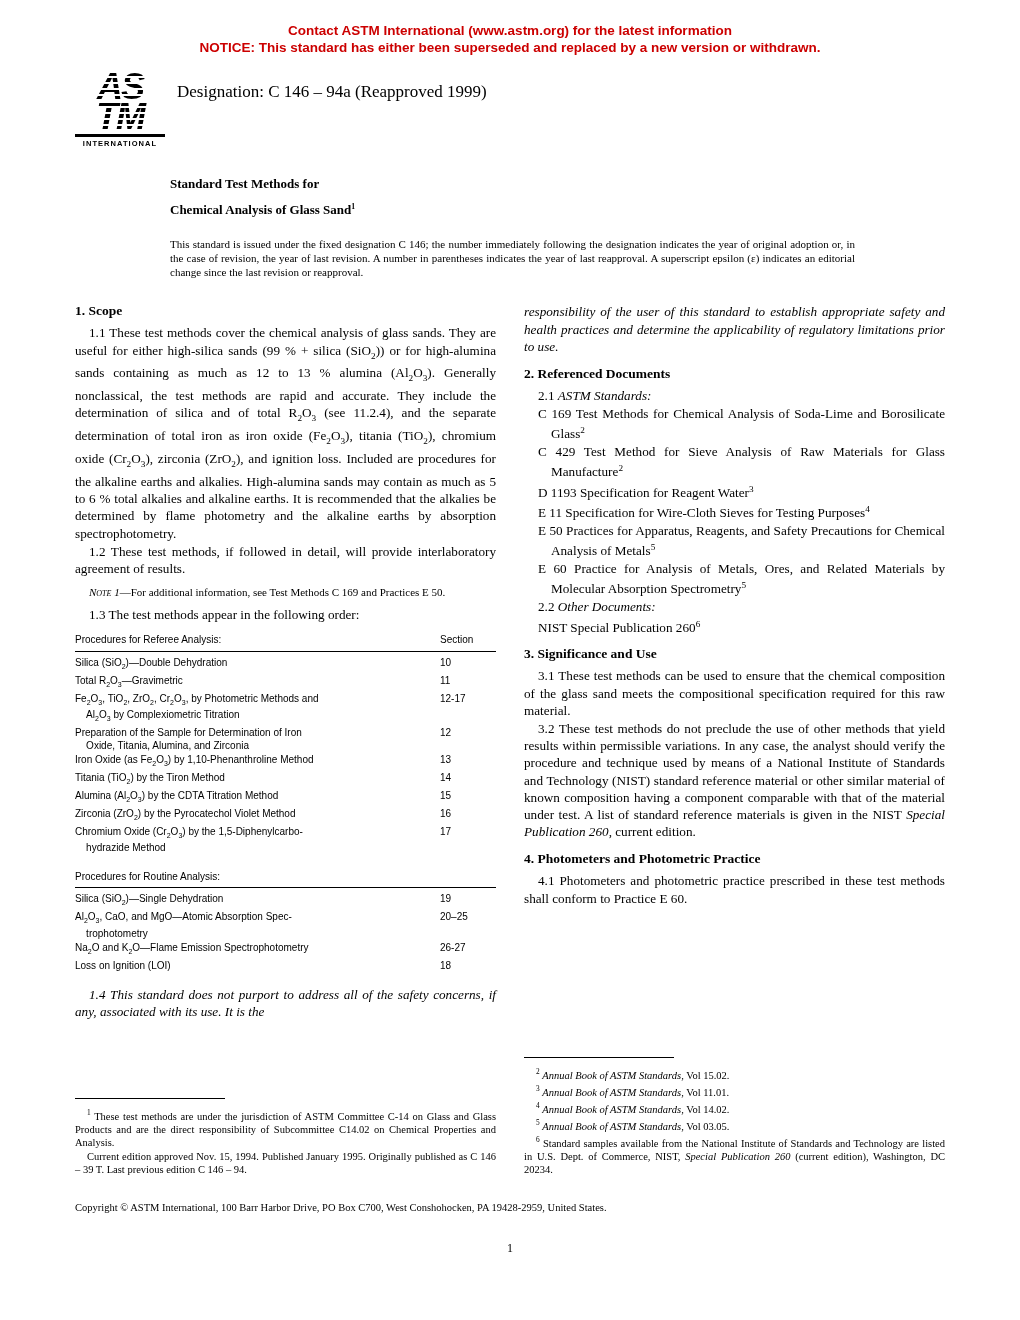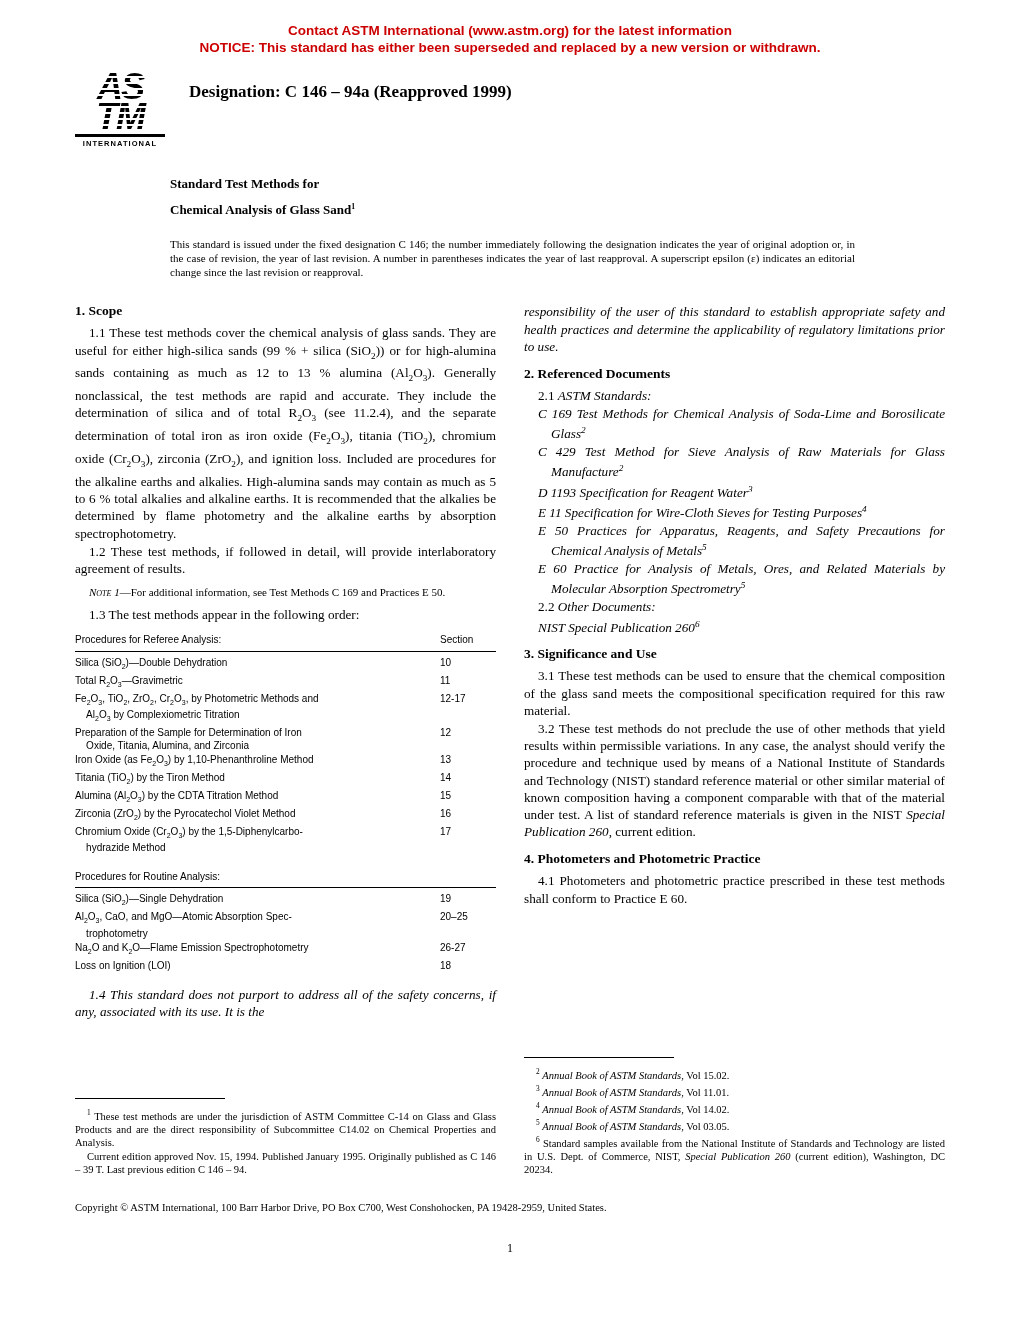--- a/index.html
+++ b/index.html
@@ -24,21 +24,21 @@
   }
   .logo-mark::after {
     content:""; position:absolute; inset:0;
     background:repeating-linear-gradient(to bottom, rgba(255,255,255,0) 0 4px, #fff 4px 6px);
   }
   .logo-rule { border-top:3px solid #000; margin-top:3px; }
   .logo-intl {
     font-family:"Liberation Sans", sans-serif; font-weight:bold;
     font-size:7.5px; letter-spacing:0.14em; margin-top:2px;
   }
-  .designation { margin-left:24px; margin-top:10px; font-weight:bold; font-size:17px; }
+  .designation { margin-left:12px; margin-top:10px; font-weight:normal; font-size:17px; }
   
   .title-block { margin:24px 0 0 95px; font-weight:bold; font-size:13px; line-height:23px; }
   .title-block sup { font-size:60%; }
   .preamble { margin:16px 0 0 95px; width:685px; font-size:11px; line-height:14px; text-align:justify; }
   
   .columns { display:flex; gap:28px; margin-top:24px; height:873px; }
   .col { width:421px; display:flex; flex-direction:column; }
   .heading { font-size:13.5px; font-weight:bold; margin:10px 0 5px 0; }
   .heading.first { margin-top:0; }
   .body-p { font-size:13.2px; line-height:17.2px; text-align:justify; text-indent:14px; margin:0 0 1px 0; }
@@ -49,21 +49,21 @@
   .note { font-size:11px; line-height:14px; text-align:justify; text-indent:14px; margin:7px 0 7px 0; }
   .sc { font-variant:small-caps;font-style:italic; }
   
   .toc { font-family:Liberation Sans, sans-serif; font-size:10px; line-height:12.5px; margin:10px 0 2px 0; }
   .toc-head { display:flex; justify-content:space-between; border-bottom:1px solid #000; padding-bottom:4px; margin-bottom:5px; }
   .toc-head.routine { margin-top:16px; }
   .toc-row { display:flex; justify-content:space-between; align-items:flex-start; margin:1.5px 0; }
   .toc-label { flex:1; padding-right:6px; }
   .toc-sec { width:56px; text-align:left; flex-shrink:0; }
   
-  .ref { font-size:13.2px; line-height:17.2px; text-align:justify; margin:0; padding-left:27px; text-indent:-13px;font-style:italic; }
+  .ref { font-size:13.2px; line-height:17.2px; text-align:justify; margin:0; padding-left:27px; text-indent:-13px; }
   
   .fnblock { margin-top:auto; font-size:10.5px; line-height:13.4px; }
   .fn-rule { width:150px; border-top:1px solid #000; margin-bottom:7px; }
   .fnblock p { margin:0; text-align:justify; text-indent:12px; }
   
   .copyright { margin-top:26px; font-size:10.5px; }
   .pageno { text-align:center; margin-top:28px; font-size:12px; }
 </style>
 </head>
 <body>

